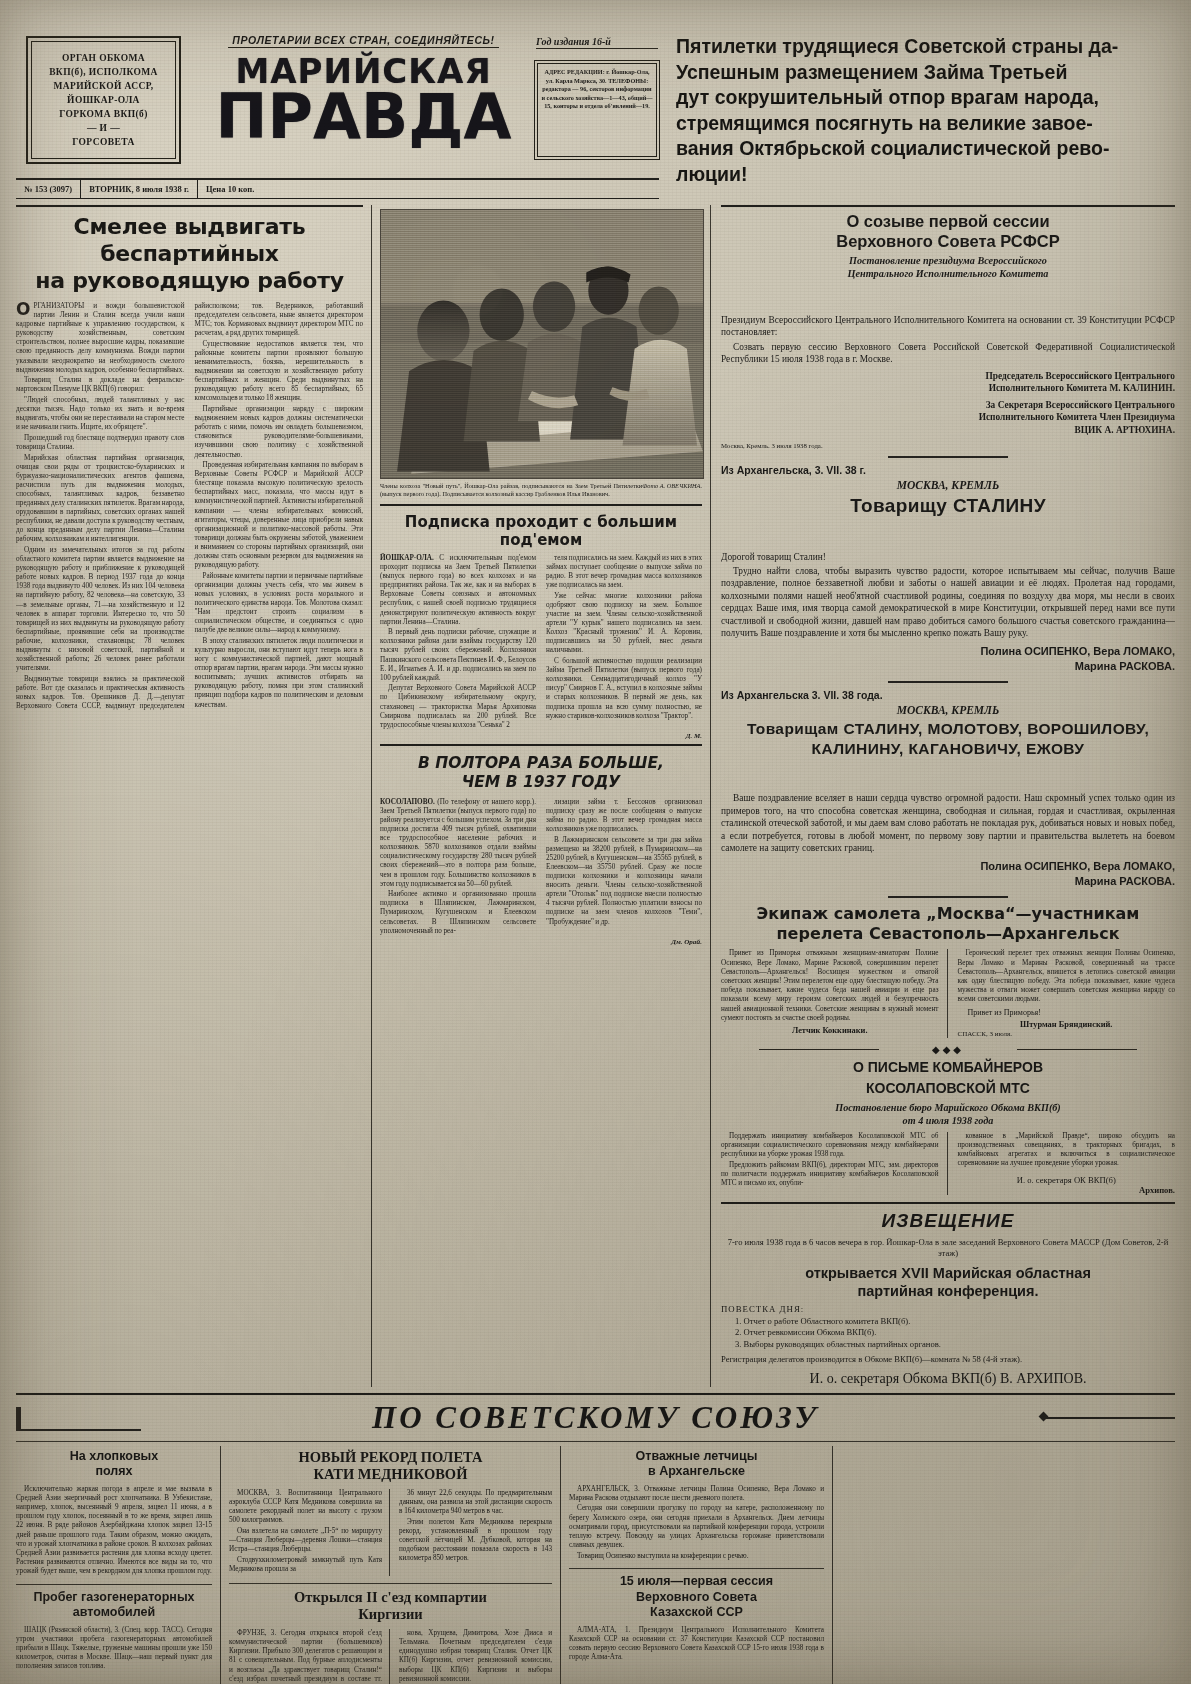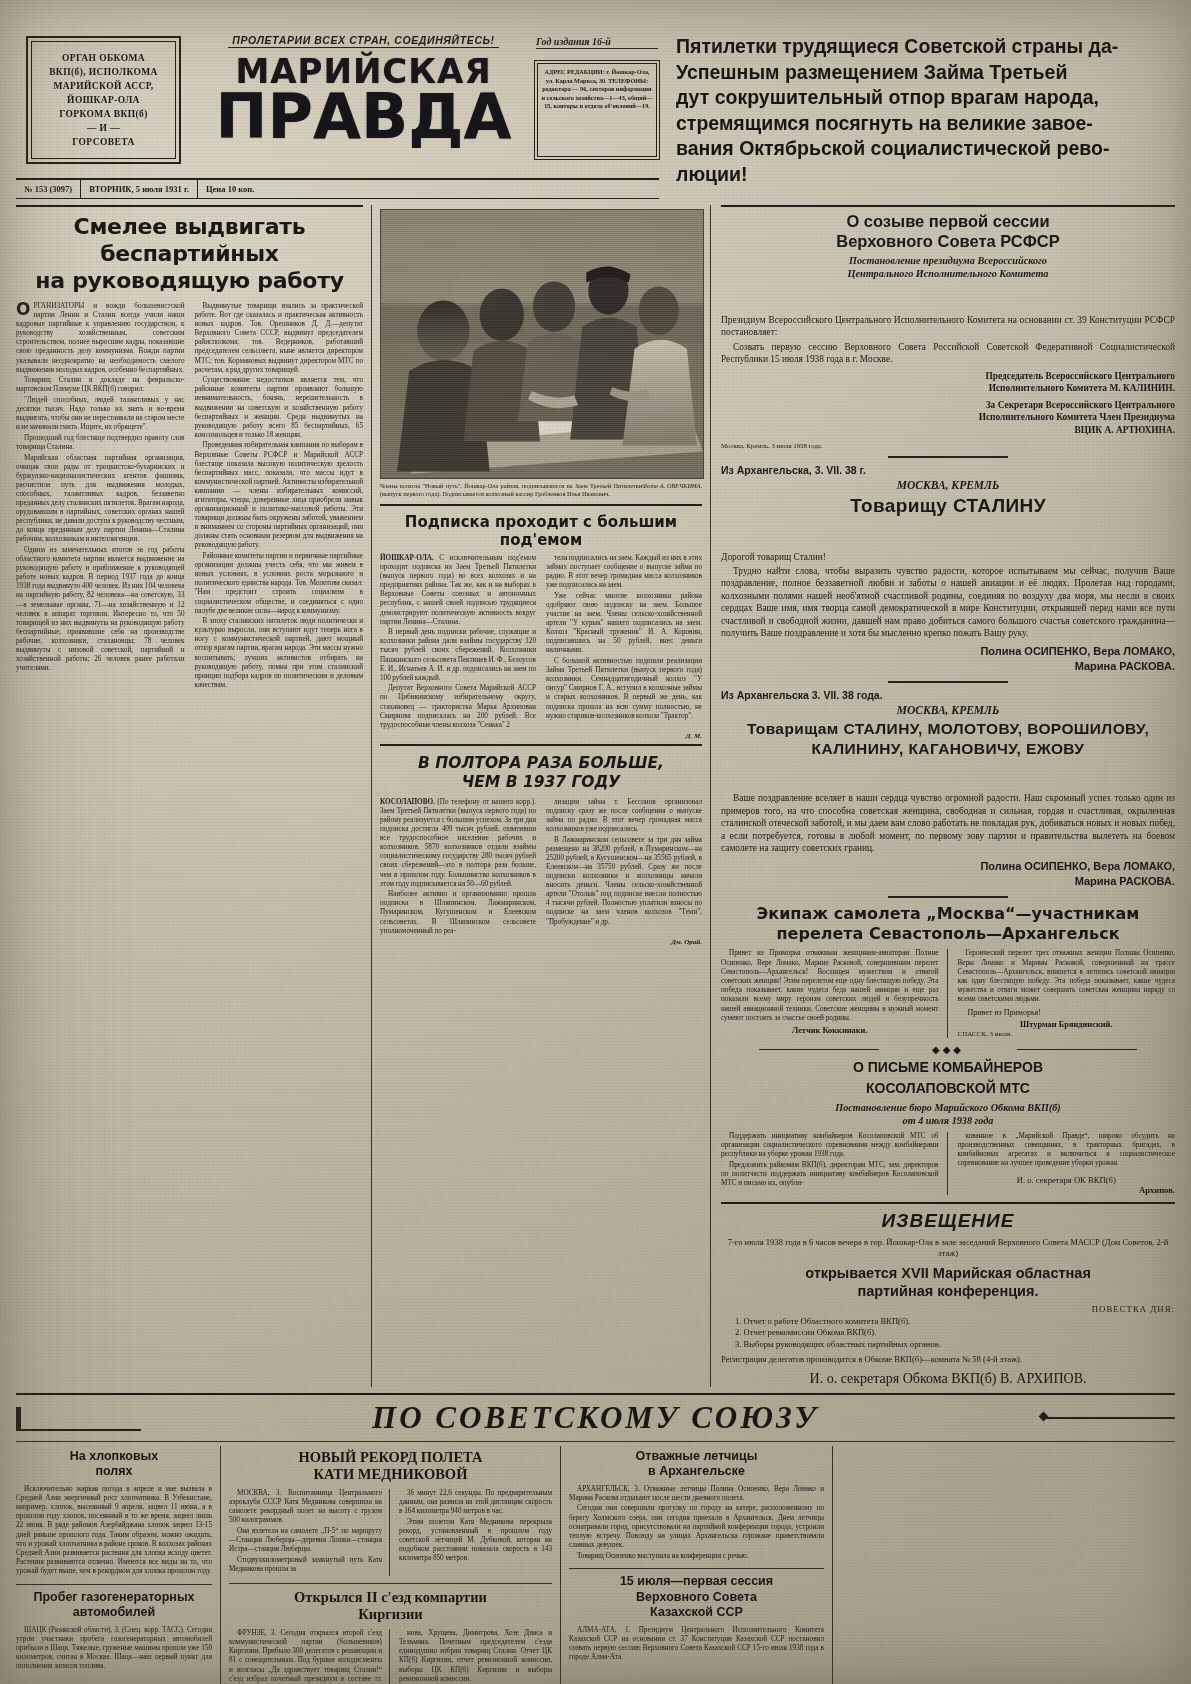--- a/index.html
+++ b/index.html
@@ -176,21 +176,21 @@
   h3.kombayn{
     font-family:"Liberation Sans",sans-serif;font-weight:bold;font-size:14px;line-height:21px;
     text-align:center;margin:2px 0 2px 0;
   }
   .izv{
     font-family:"Liberation Sans",sans-serif;font-style:italic;font-weight:bold;font-size:19px;
     text-align:center;margin:6px 0 5px 0;letter-spacing:1px;
   }
   .izv-body{font-size:8.6px;line-height:11.6px;text-align:center;}
   .izv-big{font-family:"Liberation Sans",sans-serif;font-weight:bold;font-size:14.5px;line-height:18px;text-align:center;margin:4px 0;}
-  .agenda-t{font-size:8.8px;text-align:right;letter-spacing:1px;margin:4px 0 2px 0;}
+  .agenda-t{font-size:8.8px;text-align:left;letter-spacing:1px;margin:4px 0 2px 0;}
   .agenda{font-size:8.6px;line-height:11.4px;padding-left:14px;}
 
   
   .soviet-banner{
     position:relative;height:46px;margin-top:6px;border-top:2.5px solid #21201c;
     display:flex;align-items:center;justify-content:center;
   }
   .soviet-banner .ttl{
     font-family:"Liberation Serif",serif;font-style:italic;font-weight:bold;
     font-size:31px;letter-spacing:3px;
@@ -259,21 +259,21 @@
       <div>дут сокрушительный отпор врагам народа,</div>
       <div>стремящимся посягнуть на великие завое-</div>
       <div>вания Октябрьской социалистической рево-</div>
       <div>люции!</div>
     </div>
   </div>
 
   <div class="issue-bar">
     <span>№ 153 (3097)</span>
     <i class="sep"></i>
-    <span>ВТОРНИК, 5 июля 1931 г.</span>
+    <span>ВТОРНИК, 8 июля 1938 г.</span>
     <i class="sep"></i>
     <span>Цена 10 коп.</span>
   </div>
 
   <div class="grid">
 
     <div class="col-l">
       <div class="rule-thick" style="margin-bottom:3px"></div>
       <h1 class="lead">
         <span>Смелее выдвигать беспартийных</span><br>
@@ -281,20 +281,21 @@
       </h1>
       <div class="body-col twocol">
         <p class="noind"><span class="dropcap">О</span><span>РГАНИЗАТОРЫ и вожди большевистской партии Ленин и Сталин всегда учили наши кадровые партийные к управлению государством, к руководству хозяйственным, советским строительством, полнее выросшие кадры, показавшие свою преданность делу коммунизма. Вожди партии указывали неоднократно на необходимость смелого выдвижения молодых кадров, особенно беспартийных.</span></p>
         <p>Товарищ Сталин в докладе на февральско-мартовском Пленуме ЦК ВКП(б) говорил:</p>
         <p>"Людей способных, людей талантливых у нас десятки тысяч. Надо только их знать и во-время выдвигать, чтобы они не перестаивали на старом месте и не начинали гнить. Ищите, их обрящете".</p>
         <p>Прошедший год блестяще подтвердил правоту слов товарища Сталина.</p>
         <p>Марийская областная партийная организация, очищая свои ряды от троцкистско-бухаринских и буржуазно-националистических агентов фашизма, расчистила путь для выдвижения молодых, способных, талантливых кадров, беззаветно преданных делу сталинских пятилеток. Врагам народа, орудовавшим в партийных, советских органах нашей республики, не давали доступа к руководству честным, до конца преданным делу партии Ленина—Сталина рабочим, колхозникам и интеллигенции.</p>
         <p>Одним из замечательных итогов за год работы областного комитета партии является выдвижение на руководящую работу и приближение к руководящей работе новых кадров. В период 1937 года до конца 1938 года выдвинуто 400 человек. Из них 104 человека на партийную работу, 82 человека—на советскую, 33—в земельные органы, 71—на хозяйственную и 12 человек в аппарат торговли. Интересно то, что 50 товарищей из них выдвинуты на руководящую работу беспартийные, проявившие себя на производстве рабочие, колхозники, стахановцы; 78 человек выдвинуты с низовой советской, партийной и хозяйственной работы; 26 человек ранее работали учителями.</p>
         <p>Выдвинутые товарищи взялись за практической работе. Вот где сказалась и практическая активность новых кадров. Тов. Орешников Д. Д.—депутат Верховного Совета СССР, выдвинут председателем райисполкома; тов. Ведерников, работавший председателем сельсовета, ныне является директором МТС; тов. Кормановых выдвинут директором МТС по расчетам, а ряд других товарищей.</p>
         <p>Существование недостатков является тем, что районные комитеты партии проявляют большую невнимательность, боязнь, нерешительность в выдвижении на советскую и хозяйственную работу беспартийных и женщин. Среди выдвинутых на руководящую работу всего 85 беспартийных, 65 комсомольцев и только 18 женщин.</p>
+        <p>Партийные организации наряду с широким выдвижением новых кадров должны систематически работать с ними, помочь им овладеть большевизмом, становиться руководителями-большевиками, изучившими свою политику с хозяйственной деятельностью.</p>
         <p>Проведенная избирательная кампания по выборам в Верховные Советы РСФСР и Марийской АССР блестяще показала высокую политическую зрелость беспартийных масс, показала, что массы идут в коммунистической партией. Активисты избирательной кампании — члены избирательных комиссий, агитаторы, чтецы, доверенные лица приобрели навык организационной и политико-массовой работы. Эти товарищи должны быть окружены заботой, уважением и вниманием со стороны партийных организаций, они должны стать основным резервом для выдвижения на руководящую работу.</p>
         <p>Районные комитеты партии и первичные партийные организации должны учесть себя, что мы живем в новых условиях, в условиях роста морального и политического единства народа. Тов. Молотова сказал: "Нам предстоит строить социализм в социалистическом обществе, и соединяться с одно палубе две великие силы—народ к коммунизму.</p>
         <p>В эпоху сталинских пятилеток люди политически и культурно выросли, они вступают идут теперь нога в ногу с коммунистической партией, дают мощный отпор врагам партии, врагам народа. Эти массы нужно воспитывать; лучших активистов отбирать на руководящую работу, помня при этом сталинский принцип подбора кадров по политическим и деловым качествам.</p>
       </div>
     </div>
 
     <div class="col-c">
 
       <div class="photo">
         <div class="ph-grad"></div>

